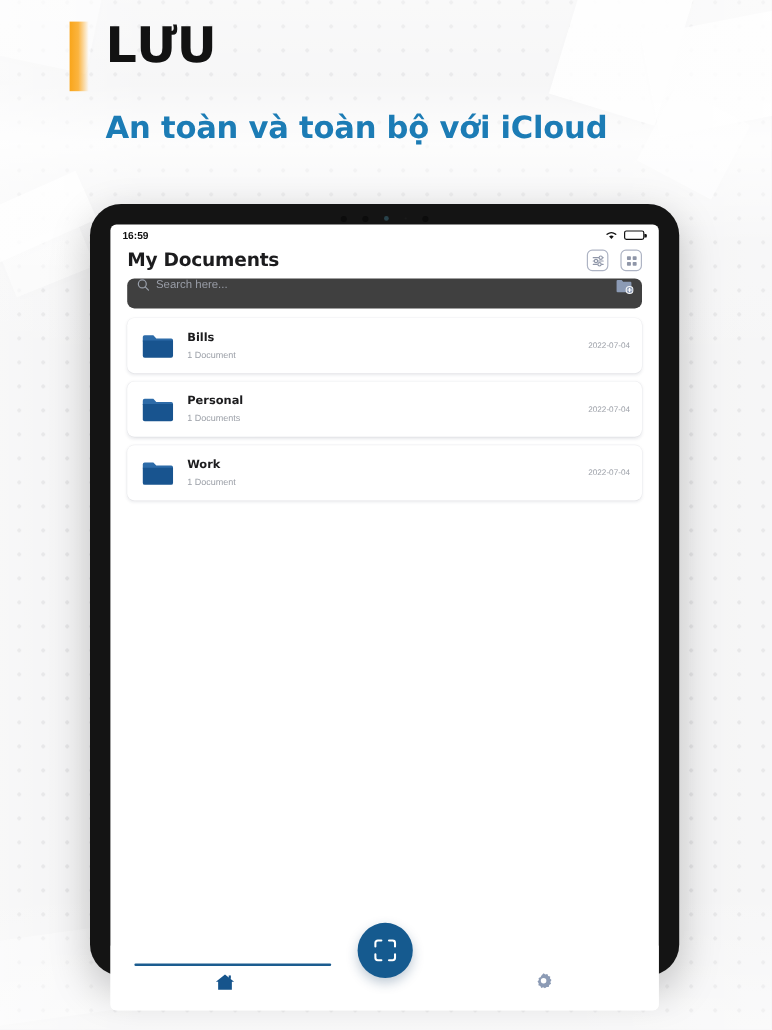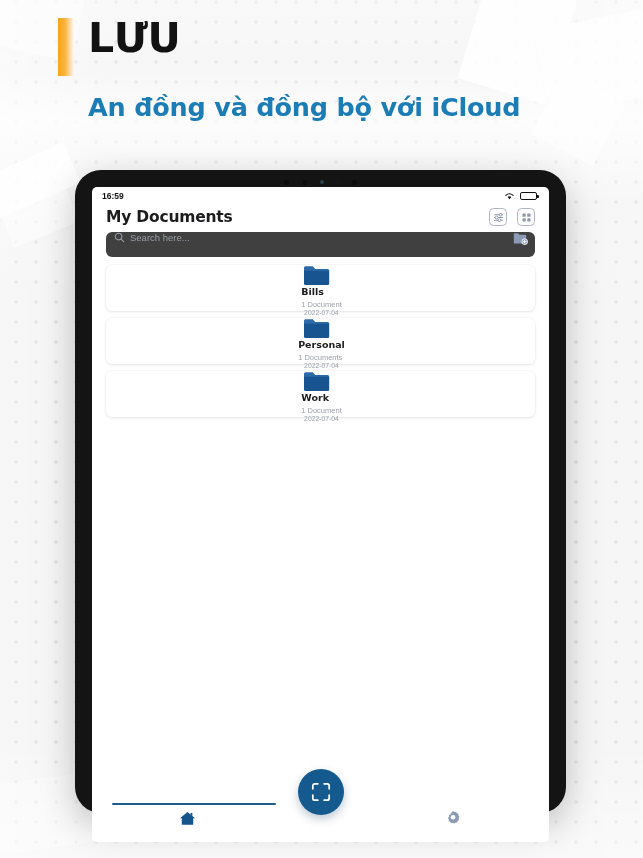--- a/index.html
+++ b/index.html
@@ -218,21 +218,20 @@
   }
   .folder-row {
     height: 46px;
     background: #ffffff;
     border-radius: 6px;
     box-shadow: 0 1px 3px rgba(20,30,60,.10), 0 0 0 .5px rgba(20,30,60,.04);
     display: flex;
     align-items: center;
     padding: 0 10px 0 12px;
     margin-bottom: 7px;
-    flex-direction: column;
   }
   .folder-icon { flex: none; margin-right: 11px; }
   .folder-meta { flex: 1; min-width: 0; }
   .folder-name {
     font-size: 9.5px;
     font-weight: 700;
     color: #1c1c1e;
     line-height: 1.3;
     font-family: "DejaVu Sans", sans-serif;
   }
@@ -313,21 +312,21 @@
   <div class="shard" id="shard-l-2"></div>
   <div class="shard" id="shard-b-1"></div>
   <div id="bg-wash"></div>
 </div>
 
 <div id="brand">
   <div id="brand-row">
     <div id="brand-bar"></div>
     <div id="brand-title">LƯU</div>
   </div>
-  <div id="brand-subtitle">An đồng và đồng bộ với iCloud</div>
+  <div id="brand-subtitle">An toàn và toàn bộ với iCloud</div>
 </div>
 
 <div id="tablet">
 
   <div id="tablet-bezel-sensors">
     <span class="sensor cam"></span>
     <span class="sensor cam"></span>
     <span class="sensor led"></span>
     <span class="sensor tiny"></span>
     <span class="sensor cam"></span>

